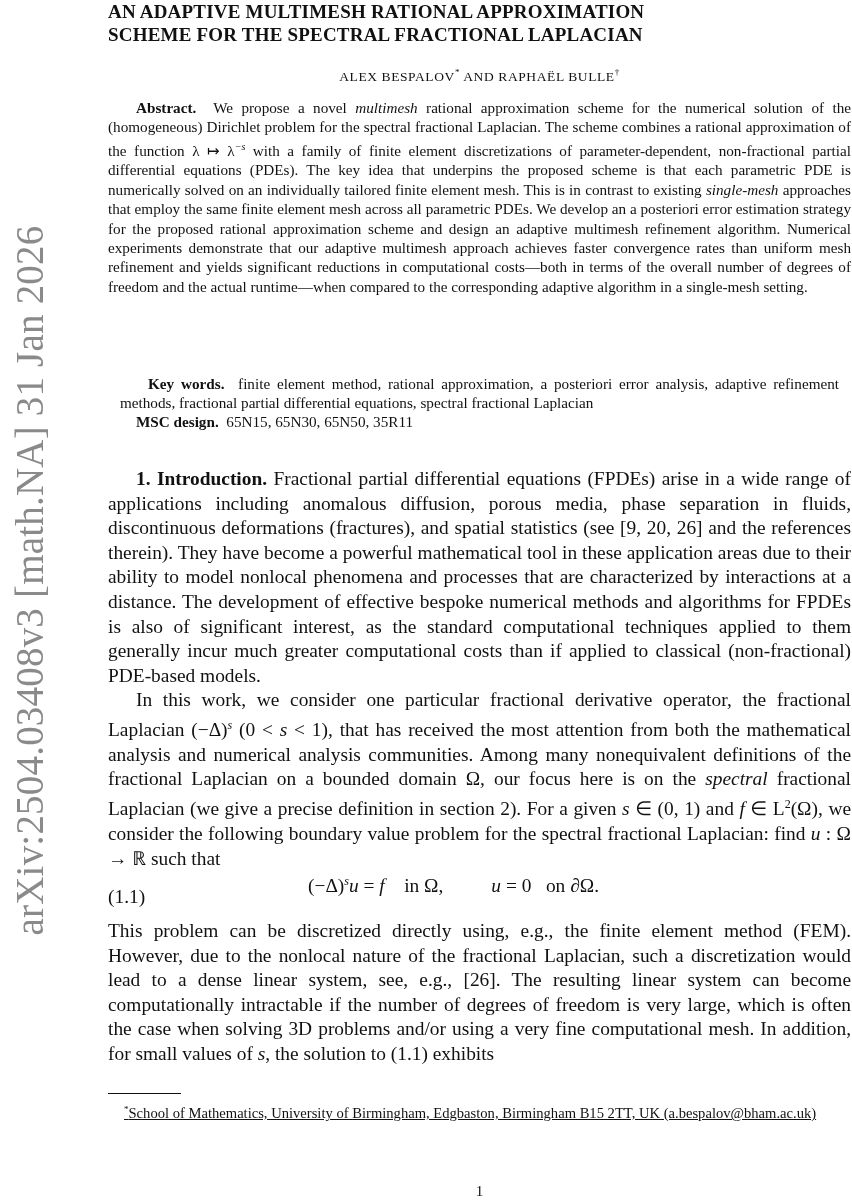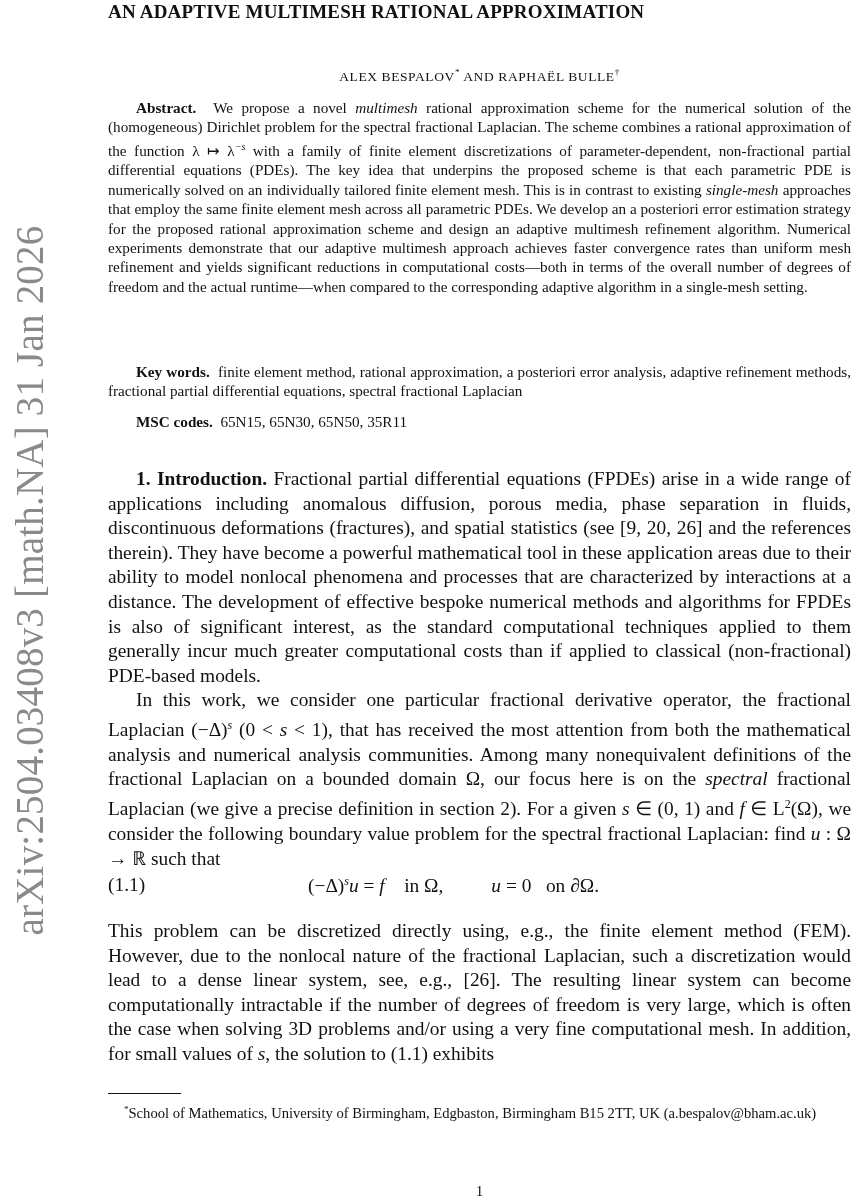--- a/index.html
+++ b/index.html
@@ -29,87 +29,88 @@
   .authors sup { font-size: 9px; }
 
   .abstract {
     position: absolute; left: 108px; width: 743px; top: 98px;
     font-family: Liberation Serif, serif; font-size: 15.2px; line-height: 19.4px; text-align: justify;
   }
   .abstract p { margin: 0; text-indent: 28px; }
   .lead { font-weight: bold; }
 
   .keywords { position: absolute; left: 108px; width: 743px; top: 362px; font-family: "Liberation Serif", serif; font-size: 15.2px; line-height: 19.4px; text-align: justify; }
-  .keywords p { margin: 0; text-indent: 28px; }
+  .keywords p { margin: 12px; text-indent: 28px; }
 
   .msc { position: absolute; left: 108px; width: 743px; top: 412px; font-family: "Liberation Serif", serif; font-size: 15.2px; line-height: 19.4px; }
   .msc p { margin: 0; text-indent: 28px; }
 
   .body-text {
     position: absolute; left: 108px; width: 743px; font-family: "Liberation Serif", serif;
     font-size: 19.4px; line-height: 24.6px; text-align: justify;
   }
   .body-text p { margin: 0; text-indent: 28px; }
   .body-text p.noindent { text-indent: 0; }
   .sec-head { font-weight: bold; }
   .intro { top: 467px; }
   .para2 { top: 688px; }
 
   .equation {
     position: absolute; left: 108px; width: 743px; top: 868px; height: 26px;
     font-family: "Liberation Serif", serif; font-size: 19.4px; line-height: 26px;
   }
-  .eq-num { position: absolute; left: 0; top: 4px; }
+  .eq-num { position: absolute; left: 0; top: 16px; }
   .eq-body { position: absolute; left: 200px; top: 0; white-space: nowrap; text-align: right; }
   .eq-body i { font-style: italic; }
 
   .para3 { top: 919px; }
 
   .fn-rule { position: absolute; left: 108px; top: 1093px; width: 73px; height: 0; border-top: 1px solid #111; }
   .footnotes {
     position: absolute; left: 108px; width: 743px; top: 1100px;
-    font-family: "Liberation Serif", serif; font-size: 14.6px; line-height: 18.5px; text-align: justify;
+    font-family: "Liberation Serif", serif; font-size: 14.6px; line-height: 18.5px; text-align: justify; text-decoration: underline;
   }
   .footnotes p { margin: 0 0 0 0; text-indent: 16px; }
   .footnotes sup { font-size: 9px; }
 
   .page-number {
     position: absolute; left: 108px; width: 743px; top: 1182px; text-align: center;
     font-family: "Liberation Serif", serif; font-size: 15px; line-height: 18px;
   }
 </style>
 </head>
 <body>
 
 <div class="page">
 
   <div class="arxiv-stamp">
     <span>arXiv:2504.03408v3  [math.NA]  31 Jan 2026</span>
   </div>
 
   <div class="title">
     <div>AN ADAPTIVE MULTIMESH RATIONAL APPROXIMATION</div>
+    <div>SCHEME FOR THE SPECTRAL FRACTIONAL LAPLACIAN</div>
   </div>
 
   <div class="authors">
     <span>ALEX BESPALOV</span><sup>*</sup>
     <span>AND</span>
     <span>RAPHAËL BULLE</span><sup>†</sup>
   </div>
 
   <div class="abstract">
     <p><span class="lead">Abstract.</span>&nbsp;&nbsp;<span>We propose a novel </span><i>multimesh</i><span> rational approximation scheme for the numerical solution of the (homogeneous) Dirichlet problem for the spectral fractional Laplacian. The scheme combines a rational approximation of the function λ ↦ λ</span><sup style="font-style:italic;font-size:10px;">−s</sup><span> with a family of finite element discretizations of parameter-dependent, non-fractional partial differential equations (PDEs). The key idea that underpins the proposed scheme is that each parametric PDE is numerically solved on an individually tailored finite element mesh. This is in contrast to existing </span><i>single-mesh</i><span> approaches that employ the same finite element mesh across all parametric PDEs. We develop an a posteriori error estimation strategy for the proposed rational approximation scheme and design an adaptive multimesh refinement algorithm. Numerical experiments demonstrate that our adaptive multimesh approach achieves faster convergence rates than uniform mesh refinement and yields significant reductions in computational costs—both in terms of the overall number of degrees of freedom and the actual runtime—when compared to the corresponding adaptive algorithm in a single-mesh setting.</span></p>
   </div>
 
   <div class="keywords">
     <p><span class="lead">Key words.</span>&nbsp;&nbsp;<span>finite element method, rational approximation, a posteriori error analysis, adaptive refinement methods, fractional partial differential equations, spectral fractional Laplacian</span></p>
   </div>
 
   <div class="msc">
-    <p><span class="lead">MSC codes.</span>&nbsp;&nbsp;<span>65N15, 65N30, 65N50, 35R11</span></p>
+    <p><span class="lead">MSC design.</span>&nbsp;&nbsp;<span>65N15, 65N30, 65N50, 35R11</span></p>
   </div>
 
   <div class="body-text intro">
     <p><span class="sec-head">1. Introduction.</span> <span>Fractional partial differential equations (FPDEs) arise in a wide range of applications including anomalous diffusion, porous media, phase separation in fluids, discontinuous deformations (fractures), and spatial statistics (see [9, 20, 26] and the references therein). They have become a powerful mathematical tool in these application areas due to their ability to model nonlocal phenomena and processes that are characterized by interactions at a distance. The development of effective bespoke numerical methods and algorithms for FPDEs is also of significant interest, as the standard computational techniques applied to them generally incur much greater computational costs than if applied to classical (non-fractional) PDE-based models.</span></p>
   </div>
 
   <div class="body-text para2">
     <p><span>In this work, we consider one particular fractional derivative operator, the fractional Laplacian (−Δ)</span><sup style="font-style:italic;font-size:12px;">s</sup><span> (0 &lt; </span><i>s</i><span> &lt; 1), that has received the most attention from both the mathematical analysis and numerical analysis communities. Among many nonequivalent definitions of the fractional Laplacian on a bounded domain Ω, our focus here is on the </span><i>spectral</i><span> fractional Laplacian (we give a precise definition in section 2). For a given </span><i>s</i><span> ∈ (0, 1) and </span><i>f</i><span> ∈ L</span><sup style="font-size:12px;">2</sup><span>(Ω), we consider the following boundary value problem for the spectral fractional Laplacian: find </span><i>u</i><span> : Ω → ℝ such that</span></p>
   </div>
 

